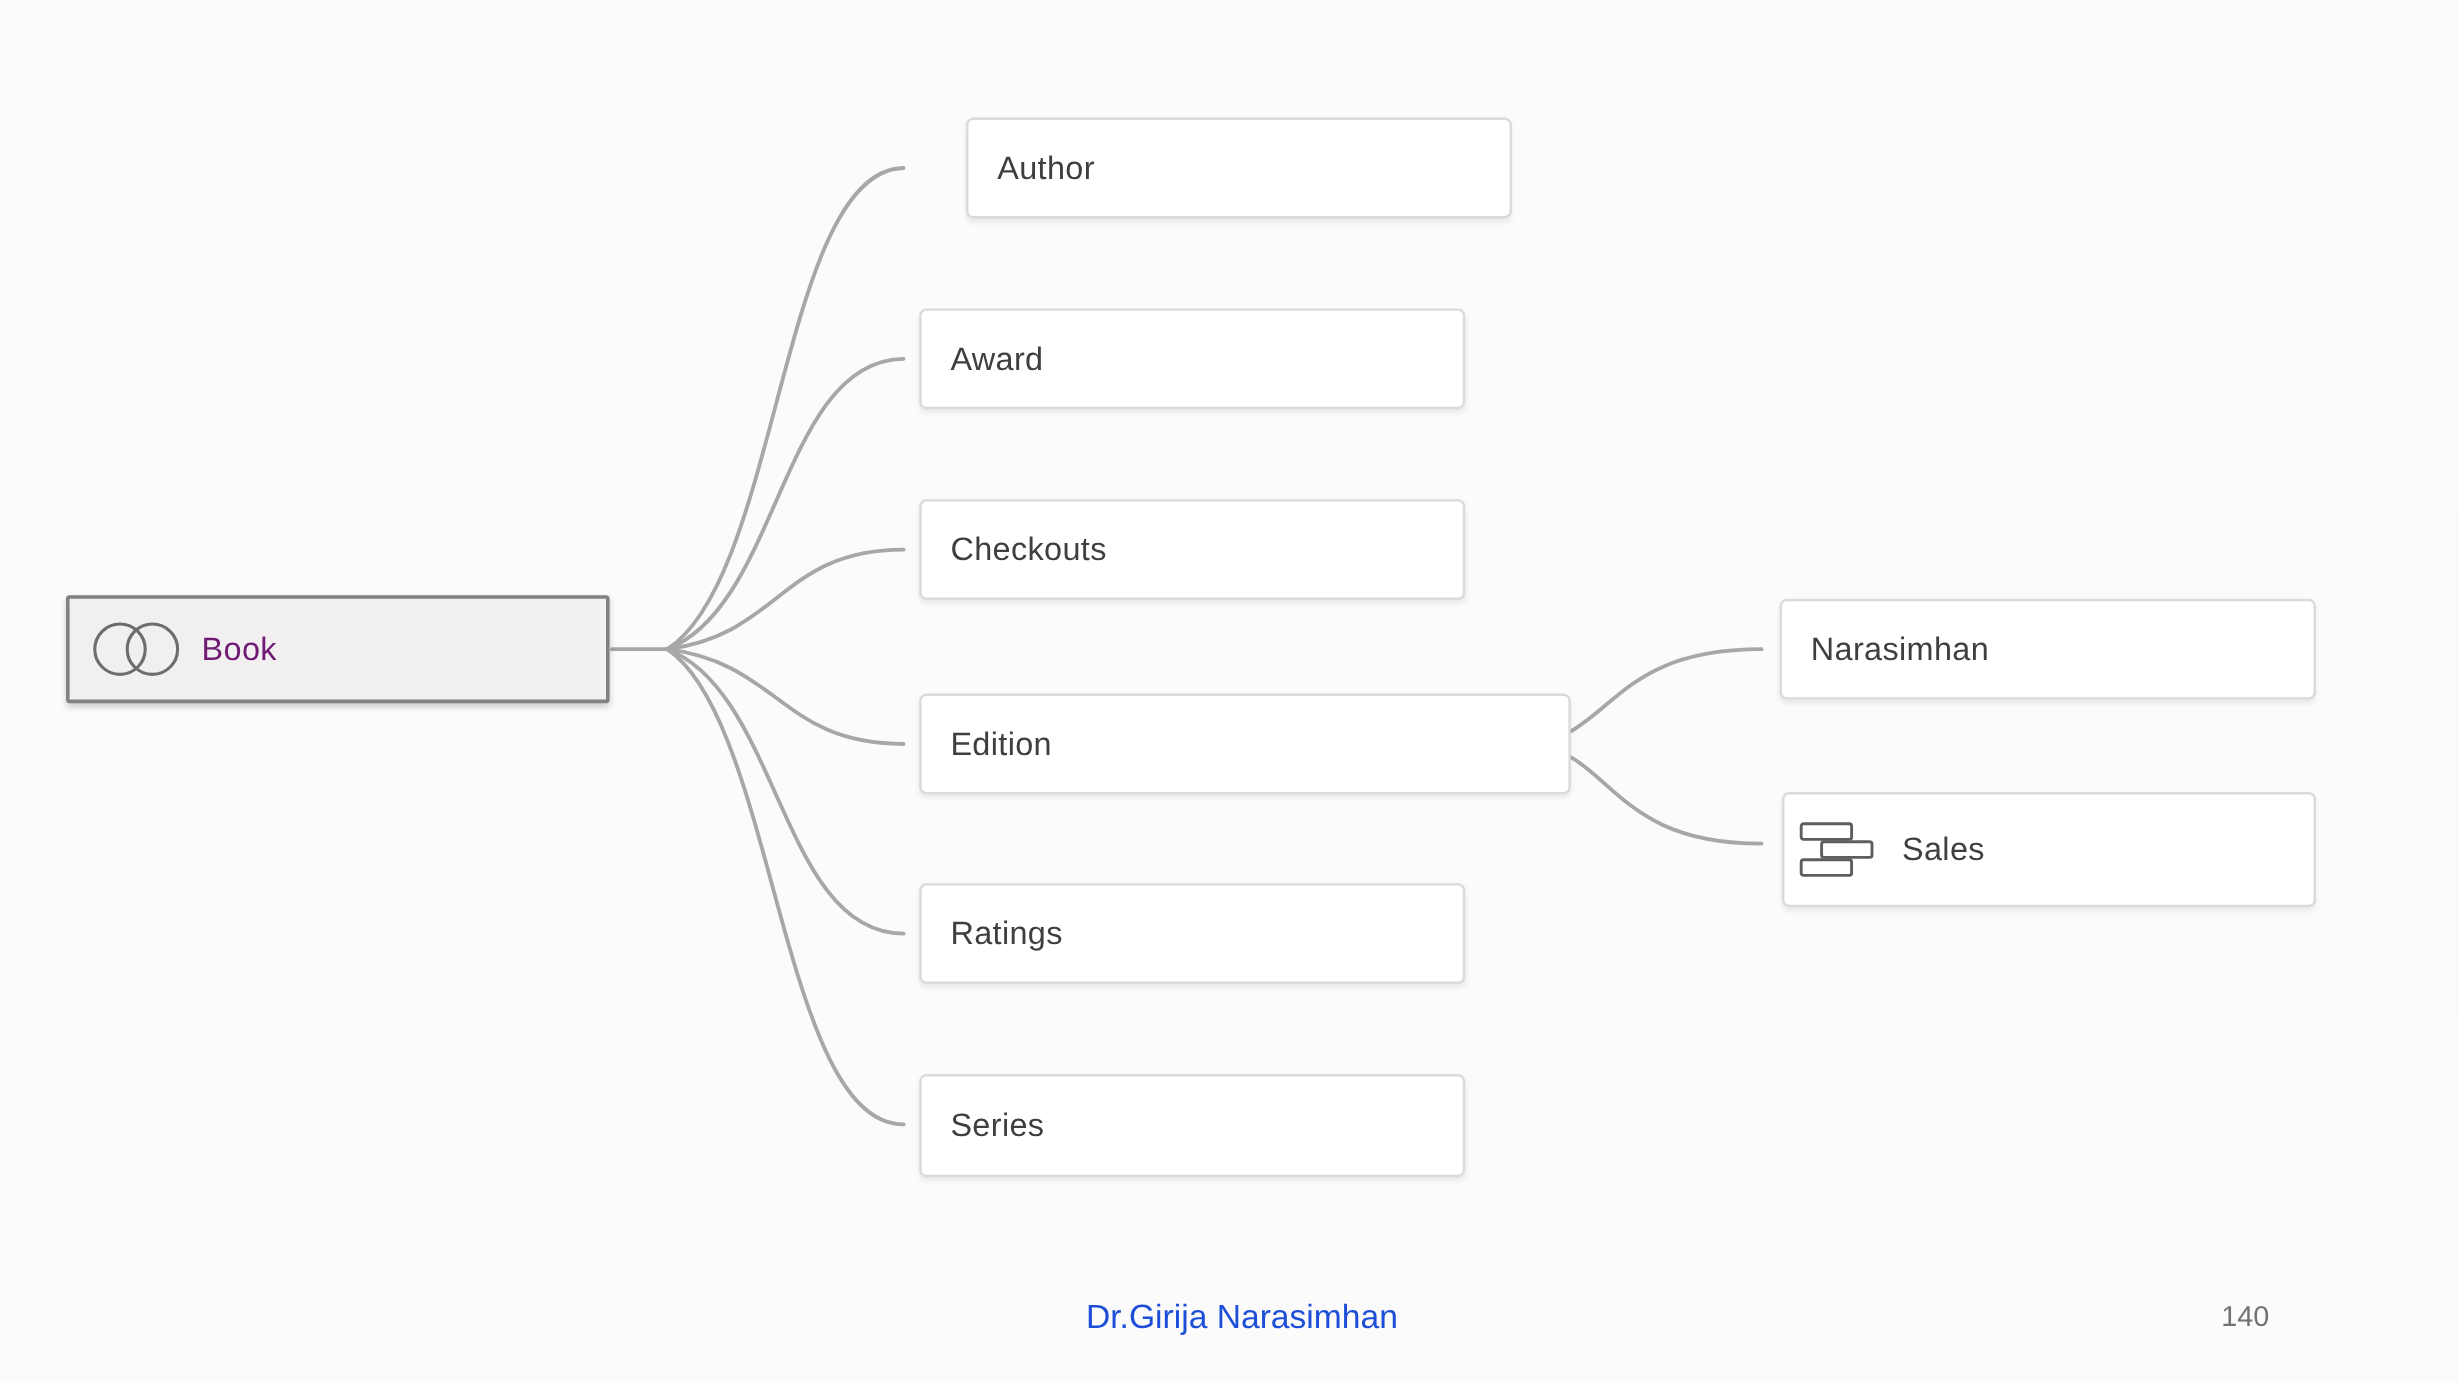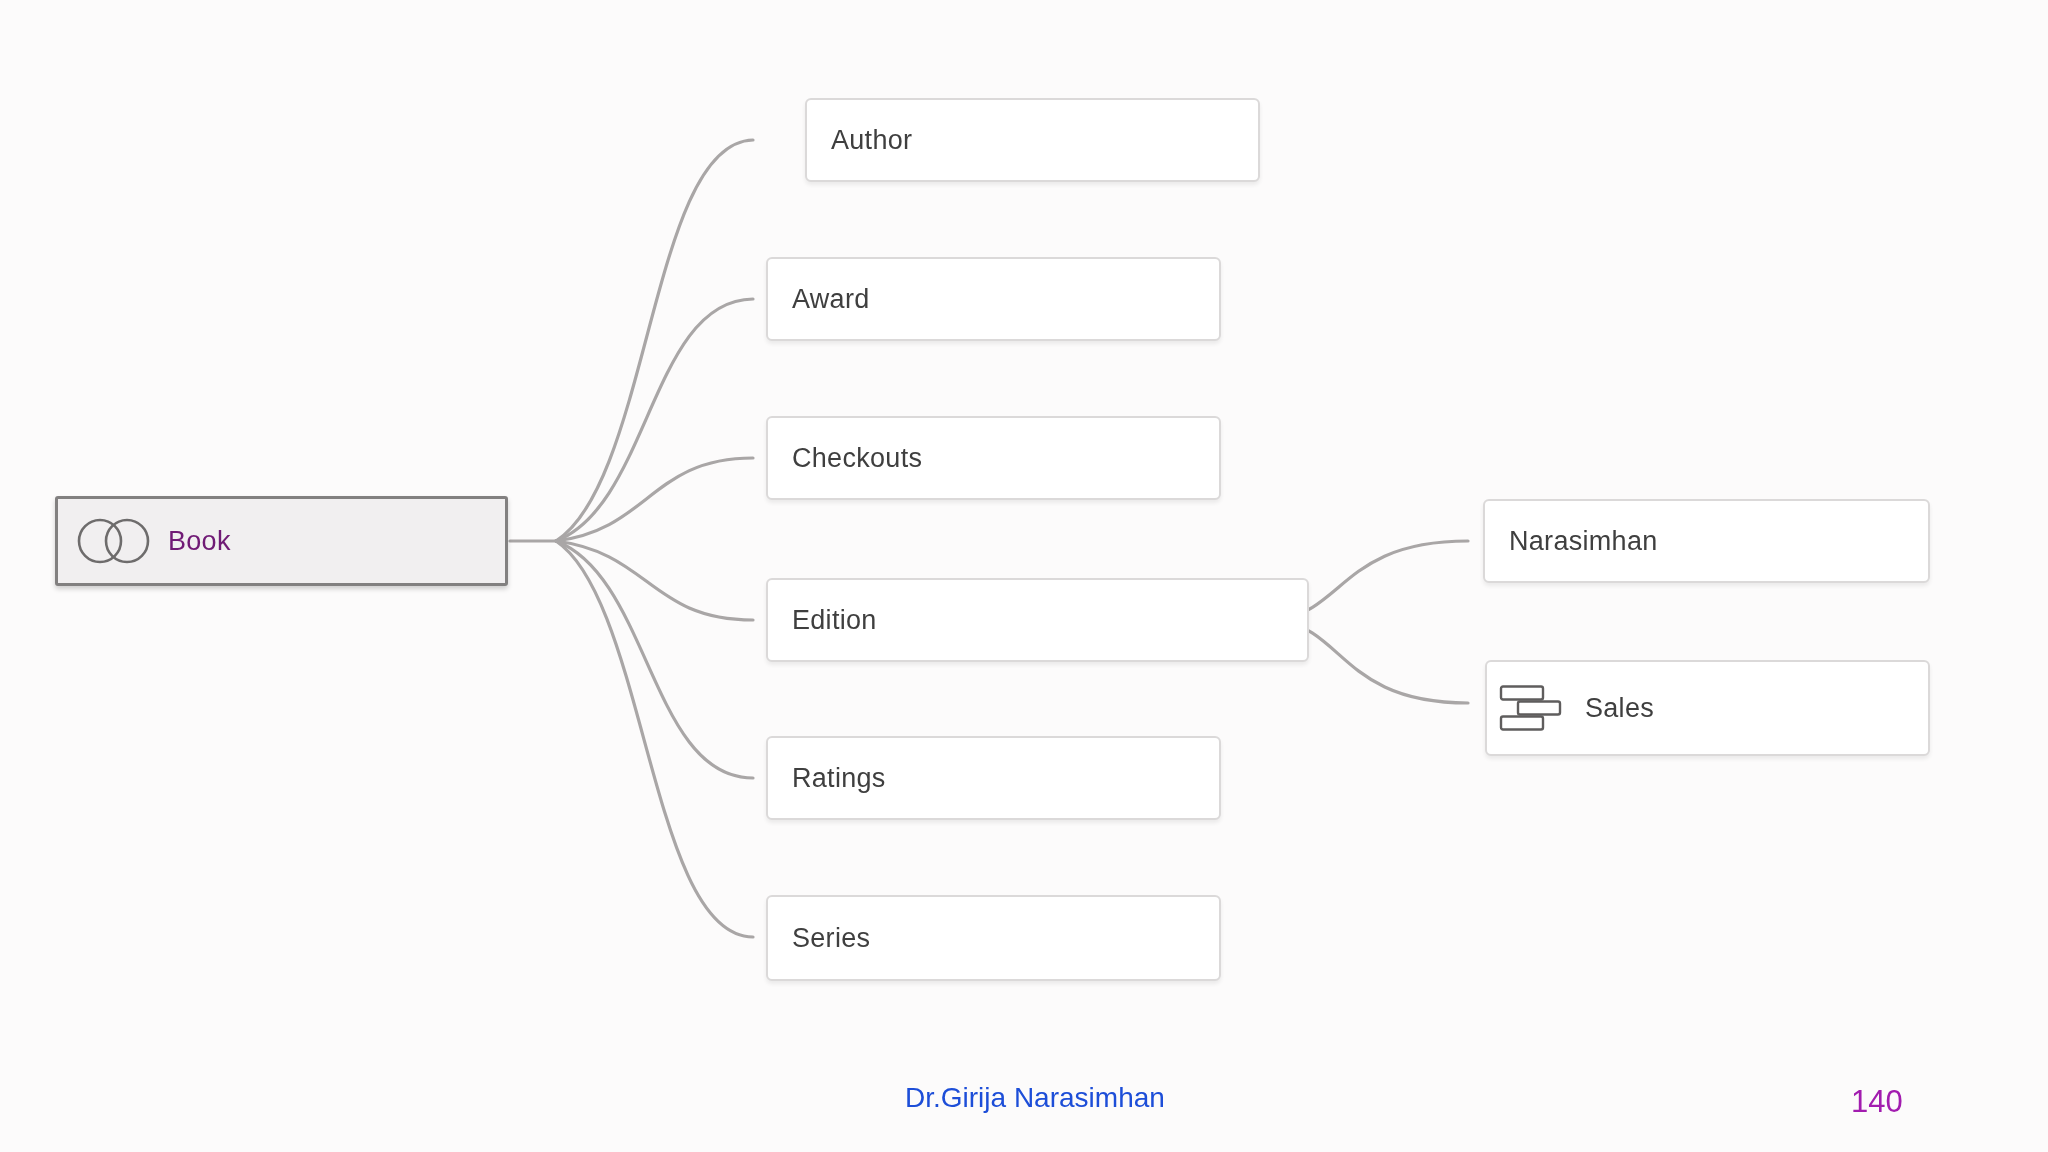--- a/index.html
+++ b/index.html
@@ -37,21 +37,21 @@
   .node .icon{display:flex;align-items:center;justify-content:center;flex:0 0 auto;}
   .node.root .icon{margin-right:14px;}
   .node .icon.blocks{margin-right:22px;}
   .node.has-icon{padding-left:12px;}
   .footer-text{
     position:absolute;left:905px;top:1082px;
     font-size:28px;color:#1d4ed8;
   }
   .page-number{
     position:absolute;left:1851px;top:1084px;
-    font-size:31px;color:#a21caf;text-align:center;
+    font-size:24px;color:#737373;text-align:center;
   }
 </style>
 </head>
 <body>
 
 <div class="slide">
 
   <svg class="connectors" viewBox="0 0 2048 1152" xmlns="http://www.w3.org/2000/svg">
     <path d="M 510 541 L 556 541"></path>
     <path d="M 556 541 C 650 481, 651 142, 753 140"></path>

